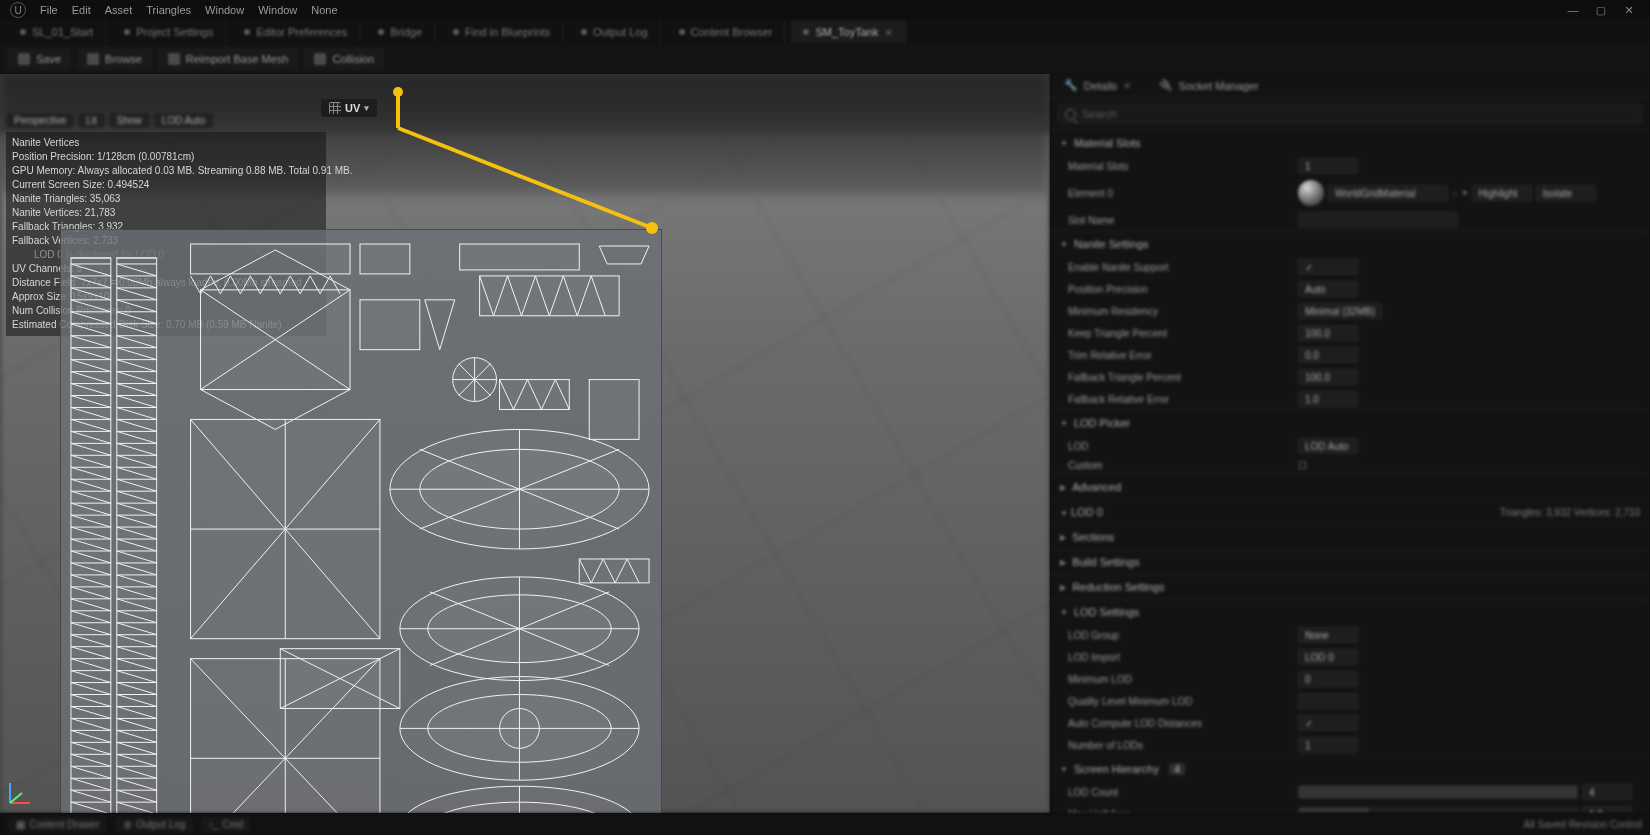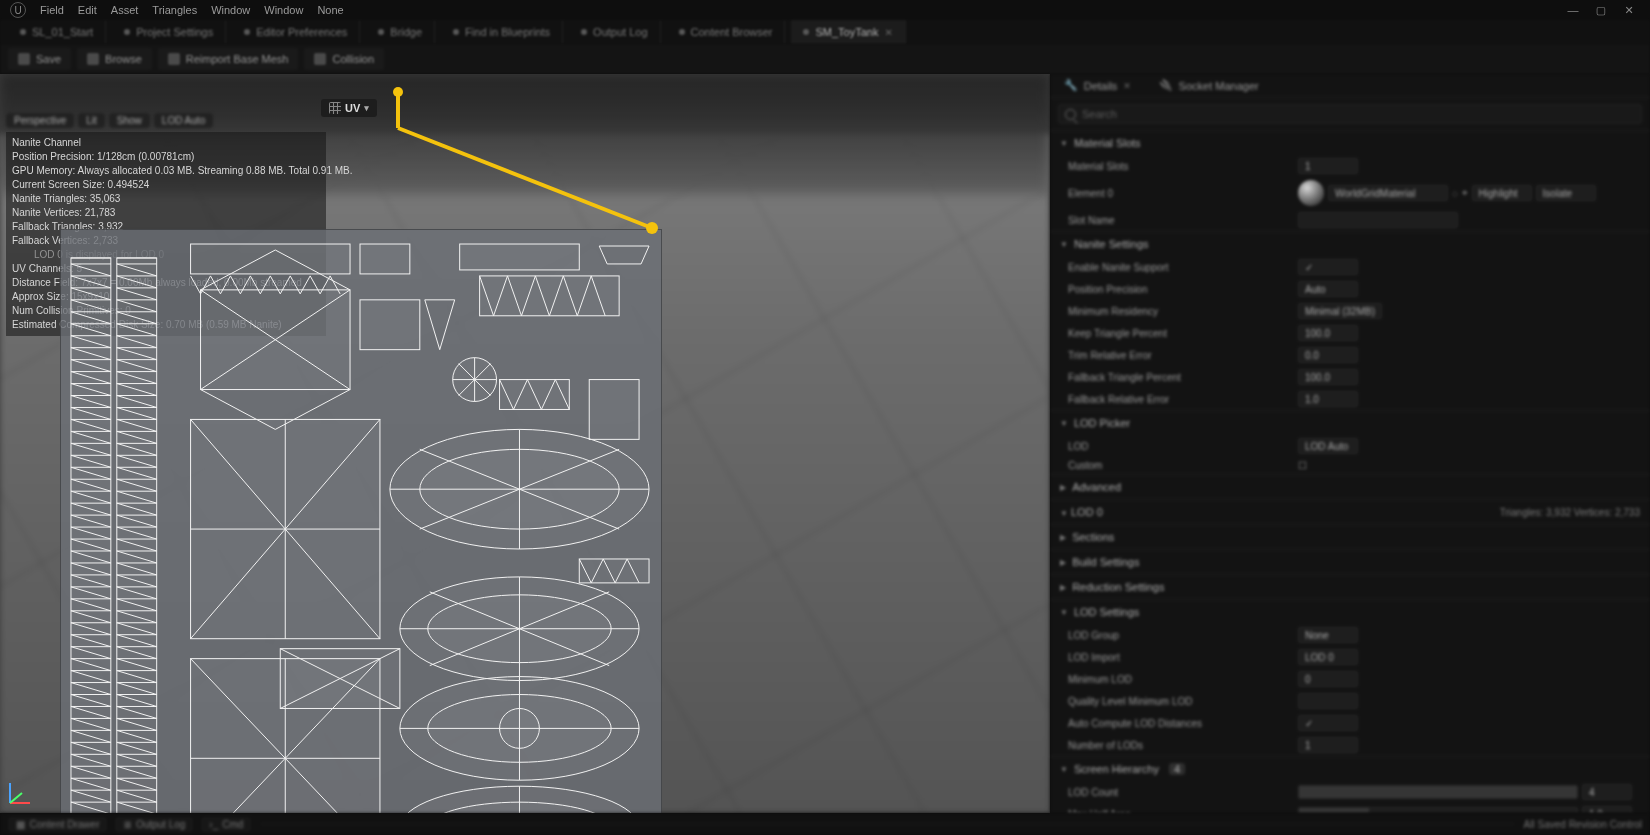--- a/index.html
+++ b/index.html
@@ -86,21 +86,21 @@
   .bottomdock { height:22px; background:#121212; display:flex; align-items:center; gap:8px; padding:0 8px; filter:blur(1.4px); opacity:.85; font-size:10px; color:#888;}
   .bottomdock .btab { display:flex; align-items:center; gap:4px; padding:2px 8px; background:#1a1a1a; border-radius:3px;}
 </style>
 </head>
 <body>
 
 <div class="app">
 
   <div class="menubar">
     <div class="logo">U</div>
-    <span>Field</span>
+    <span>File</span>
     <span>Edit</span>
     <span>Asset</span>
     <span>Triangles</span>
     <span>Window</span>
     <span>Window</span>
     <span>None</span>
     <div class="spacer"></div>
     <div class="winbtns">
       <div class="winbtn">—</div>
       <div class="winbtn">▢</div>
@@ -169,21 +169,21 @@
       <div class="viewport-blur-rest"></div>
       <div class="viewport-blur-top"></div>
       <div class="viewport-modes" id="vmodes">
           <div class="vmode">Perspective</div>
           <div class="vmode">Lit</div>
           <div class="vmode">Show</div>
           <div class="vmode">LOD Auto</div>
         </div>
 
       <div class="stats" id="stats">
-          <div>Nanite Channel</div>
+          <div>Nanite Vertices</div>
           <div>Position Precision: 1/128cm (0.00781cm)</div>
           <div>GPU Memory:  Always allocated 0.03 MB.  Streaming 0.88 MB.  Total 0.91 MB.</div>
           <div>Current Screen Size:  0.494524</div>
           <div>Nanite Triangles:   35,063</div>
           <div>Nanite Vertices:   21,783</div>
           <div>Fallback Triangles:   3,932</div>
           <div>Fallback Vertices:   2,733</div>
           <div class="dim">LOD 0 is displayed for LOD 0</div>
           <div>UV Channels:  5</div>
           <div>Distance Field:  7x7x7 = 0.00Mb always loaded, 0.00Mb streamed</div>

